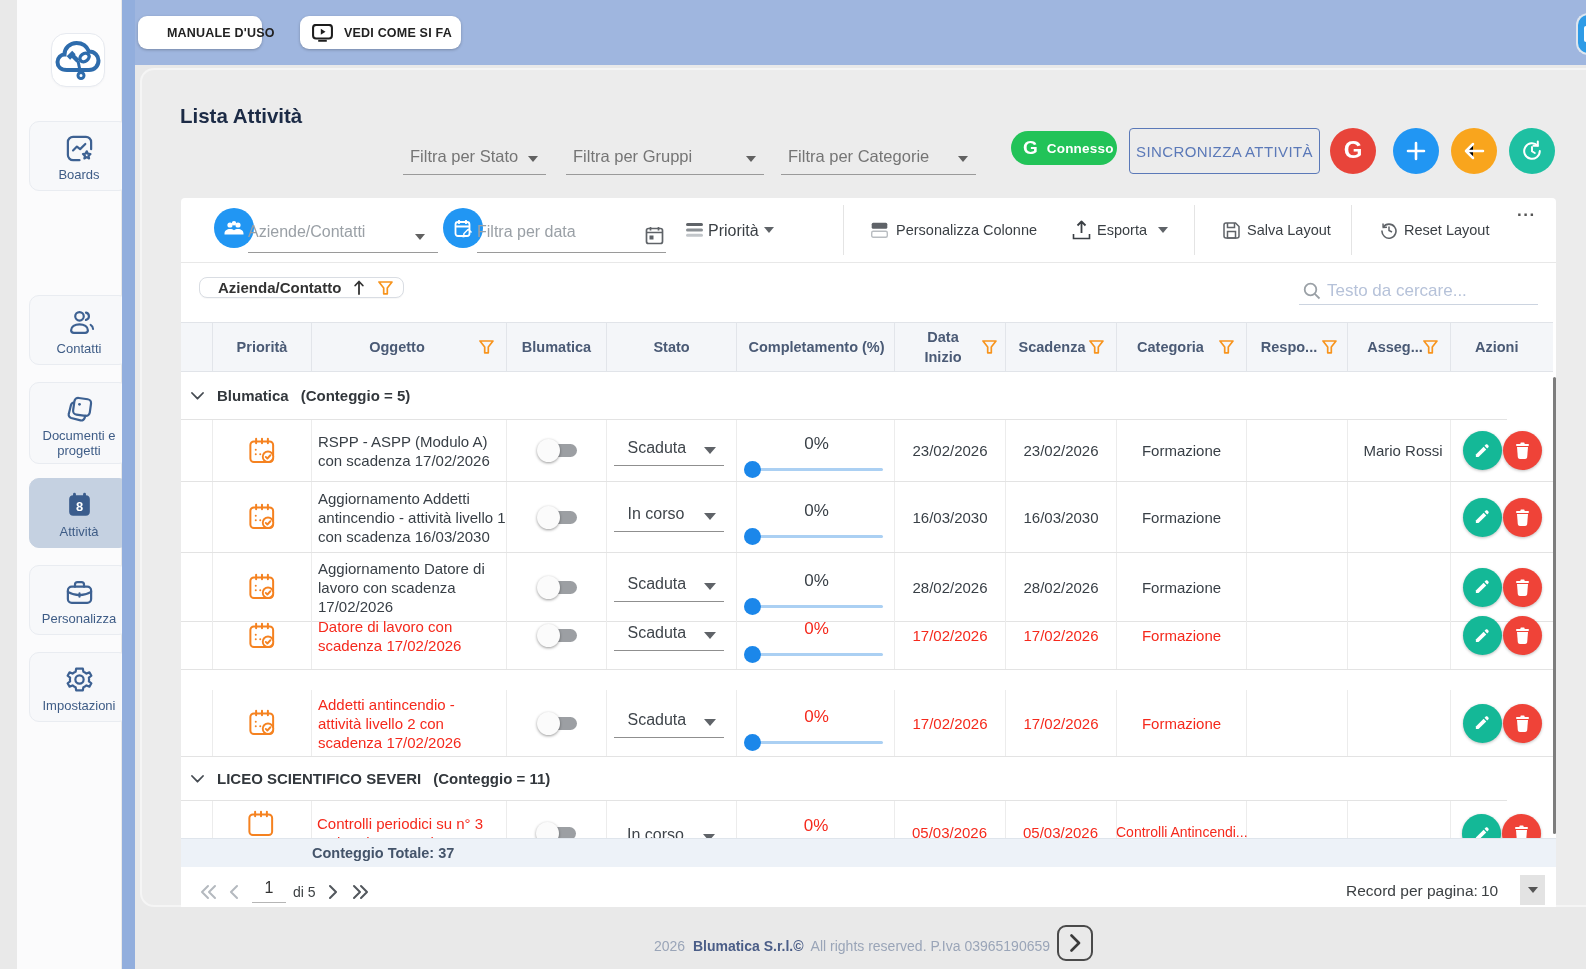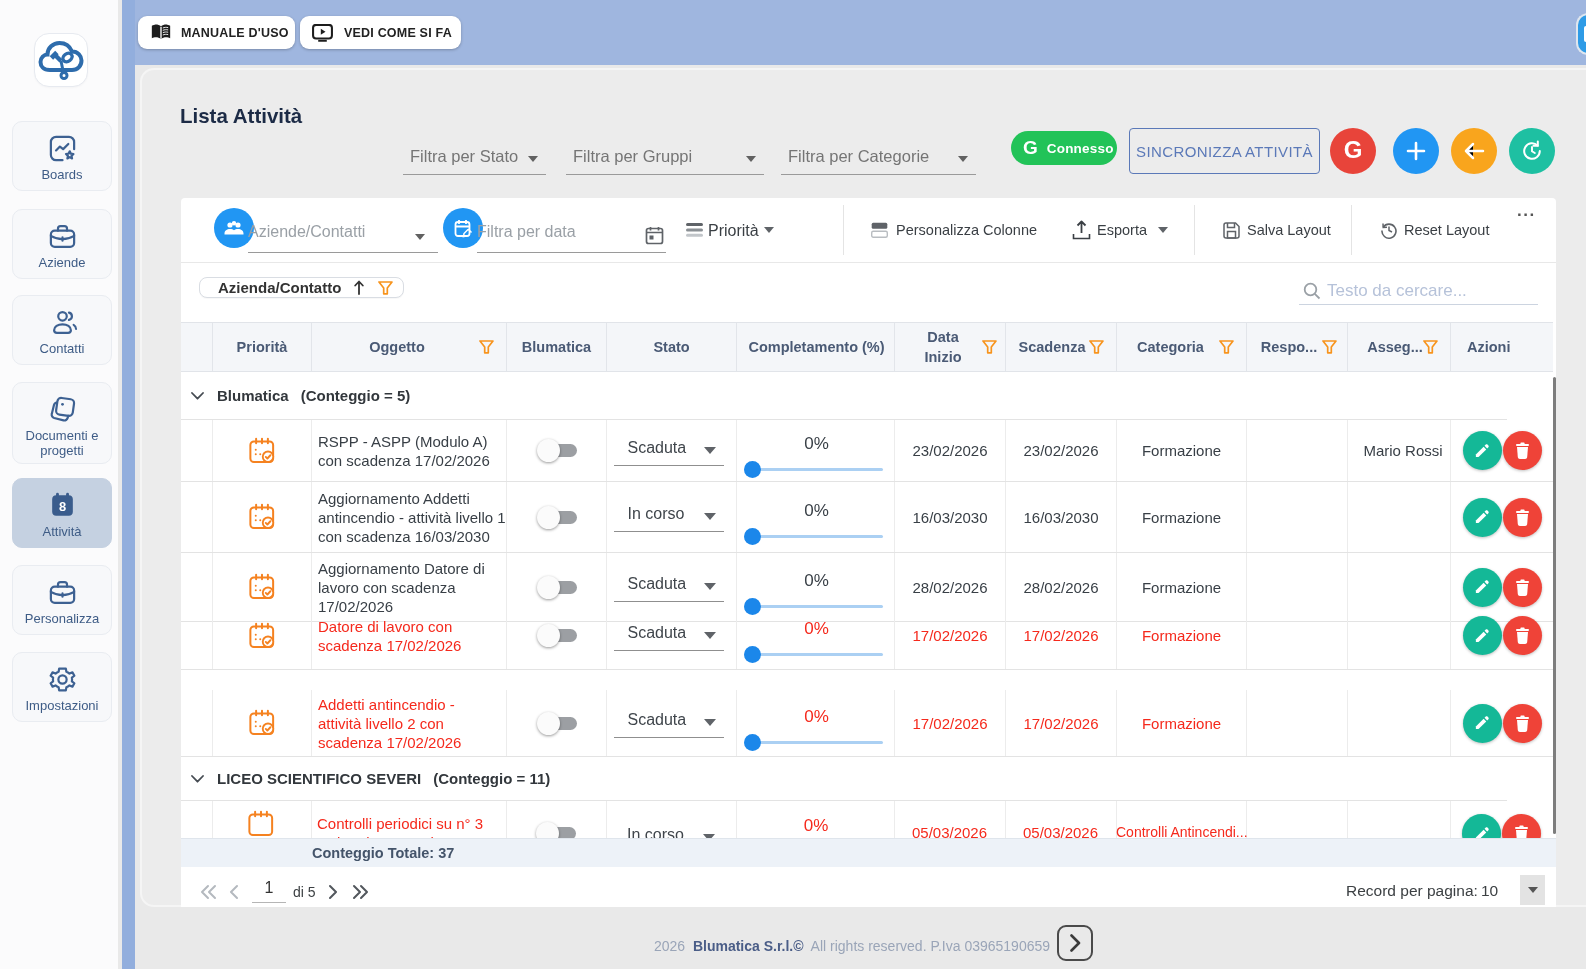--- a/index.html
+++ b/index.html
@@ -1,21 +1,21 @@
 <!DOCTYPE html>
 <html><head>
 <meta charset="utf-8">
 <style>
 * { margin:0; padding:0; box-sizing:border-box; }
 html,body { width:1586px; height:969px; overflow:hidden; }
 body { font-family:"Liberation Sans", sans-serif; position:relative; background:#e9e9e9; }
 .abs { position:absolute; }
 
 
-#sidebar { position:absolute; left:0; top:0; width:118px; height:969px; background:#fbfbfc; }
+#sidebar { position:absolute; left:17px; top:0; width:104px; height:969px; background:#fbfbfc; }
 #bluestrip { position:absolute; left:122px; top:0; width:13px; height:969px; background:#92aedd; }
 #logo { position:absolute; left:34px; top:33px; width:54px; height:54px; background:#fff; border:1px solid #e7eaf0; border-radius:15px; display:flex; align-items:center; justify-content:center; box-shadow:0 1px 2px rgba(0,0,0,0.03); }
 .navitem { position:absolute; left:12px; width:100px; height:70px; background:#f7f8fa; border:1px solid #e9ecf1; border-radius:10px; display:flex; flex-direction:column; align-items:center; }
 .navitem .nlabel { font-size:13px; color:#3e5c86; text-align:center; line-height:15px; }
 .navitem svg { margin-top:11px; margin-bottom:3px; }
 .navsel { background:#c5d1e1; border-color:#c5d1e1; }
 
 
 #topband { position:absolute; left:135px; top:0; width:1451px; height:65px; background:#9fb6df; }
 .topbtn { position:absolute; top:16px; height:33px; white-space:nowrap; background:#fff; border-radius:9px; box-shadow:0 1px 3px rgba(0,0,0,0.25); display:flex; align-items:center; font-size:12.5px; font-weight:bold; color:#222; letter-spacing:0.2px; }
@@ -106,29 +106,20 @@
     </svg>
   </div>
   <div class="navitem" style="top:121px;">
     <svg width="31" height="31" viewBox="0 0 24 24" fill="none" stroke="#3d6192" stroke-width="1.7" stroke-linecap="round" stroke-linejoin="round">
       <path d="M21 12.5 L21 7 C21 4.8 19.2 3 17 3 L7 3 C4.8 3 3 4.8 3 7 L3 17 C3 19.2 4.8 21 7 21 L12 21"></path>
       <path d="M7 13.5 L10 10.5 L12.5 12.5 L16.5 8.5"></path>
       <path d="M17.6 14.2 L18.5 16 L20.5 16.3 L19 17.7 L19.4 19.7 L17.6 18.7 L15.8 19.7 L16.2 17.7 L14.7 16.3 L16.7 16 Z"></path>
     </svg>
     <div class="nlabel">Boards</div>
   </div>
-  <div class="navitem" style="top:209px;">
-    <svg width="31" height="31" viewBox="0 0 24 24" fill="none" stroke="#3d6192" stroke-width="1.7" stroke-linecap="round" stroke-linejoin="round">
-      <rect x="3" y="7.5" width="18" height="12.5" rx="3"></rect>
-      <path d="M8.5 7.5 L8.5 6 C8.5 4.9 9.4 4 10.5 4 L13.5 4 C14.6 4 15.5 4.9 15.5 6 L15.5 7.5"></path>
-      <path d="M3 11.5 C6 13.3 9 14 12 14 C15 14 18 13.3 21 11.5"></path>
-      <path d="M12 12.7 L12 15.2"></path>
-    </svg>
-    <div class="nlabel">Aziende</div>
-  </div>
   <div class="navitem" style="top:295px;">
     <svg width="31" height="31" viewBox="0 0 24 24" fill="none" stroke="#3d6192" stroke-width="1.7" stroke-linecap="round" stroke-linejoin="round">
       <circle cx="12" cy="7.2" r="3.3"></circle>
       <path d="M17 4.4 C18.3 4.7 19.3 5.9 19.3 7.2 C19.3 8.5 18.3 9.7 17 10"></path>
       <path d="M5.5 18 C5.5 15.2 8.4 13.4 12 13.4 C15.6 13.4 18.5 15.2 18.5 18 C18.5 19.3 17.5 20 16.3 20 L7.7 20 C6.5 20 5.5 19.3 5.5 18 Z"></path>
       <path d="M20.6 13.8 C21.8 14.5 22.5 15.6 22.5 17" stroke-width="1.6"></path>
     </svg>
     <div class="nlabel">Contatti</div>
   </div>
   <div class="navitem" style="top:382px; height:82px;">
@@ -160,21 +151,21 @@
   <div class="navitem" style="top:652px;">
     <svg width="31" height="31" viewBox="0 0 24 24" fill="none" stroke="#3d6192" stroke-width="1.7" stroke-linecap="round" stroke-linejoin="round">
       <circle cx="12" cy="12" r="3.2"></circle>
       <path d="M19.4 12 C19.4 11.5 19.35 11 19.25 10.6 L21.2 9.1 L19.7 6.5 L17.4 7.4 C16.7 6.8 15.9 6.3 15 6 L14.6 3.6 L9.4 3.6 L9 6 C8.1 6.3 7.3 6.8 6.6 7.4 L4.3 6.5 L2.8 9.1 L4.75 10.6 C4.65 11 4.6 11.5 4.6 12 C4.6 12.5 4.65 13 4.75 13.4 L2.8 14.9 L4.3 17.5 L6.6 16.6 C7.3 17.2 8.1 17.7 9 18 L9.4 20.4 L14.6 20.4 L15 18 C15.9 17.7 16.7 17.2 17.4 16.6 L19.7 17.5 L21.2 14.9 L19.25 13.4 C19.35 13 19.4 12.5 19.4 12 Z"></path>
     </svg>
     <div class="nlabel">Impostazioni</div>
   </div>
 </div>
 <div id="bluestrip"></div>
 <div id="topband">
-  <div class="topbtn" style="left:3px; width:157px; padding-left:13px;">
+  <div class="topbtn" style="left:3px; width:124px; padding-left:19px;">
     <svg width="20" height="17" viewBox="0 0 24 20" style="margin-right:10px;">
       <path d="M12 2.5 C10 0.8 7 0.3 4.5 0.6 C3 0.8 1.5 1.3 1 1.8 L1 17 C1.5 16.5 3 16 4.5 15.8 C7 15.5 10 16 12 17.7 C14 16 17 15.5 19.5 15.8 C21 16 22.5 16.5 23 17 L23 1.8 C22.5 1.3 21 0.8 19.5 0.6 C17 0.3 14 0.8 12 2.5 Z" fill="#1d1d1d"></path>
       <path d="M12 3 L12 17.5" stroke="#fff" stroke-width="1.6"></path>
       <g stroke="#fff" stroke-width="1.1">
         <path d="M14.2 4.6 C16 3.8 18.5 3.6 20.6 4.1"></path>
         <path d="M14.2 7.4 C16 6.6 18.5 6.4 20.6 6.9"></path>
         <path d="M14.2 10.2 C16 9.4 18.5 9.2 20.6 9.7"></path>
         <path d="M14.2 13 C16 12.2 18.5 12 20.6 12.5"></path>
       </g>
     </svg>
@@ -357,21 +348,21 @@
         <svg width="15" height="14" viewBox="0 0 15 14" fill="none" stroke="#f7941d" stroke-width="1.7" stroke-linejoin="round" style="position:absolute; right:10px;">
           <path d="M1 1 L14 1 L9.3 7 L9.3 12.8 L5.7 12.8 L5.7 7 Z"></path>
         </svg>
       </div>
     <div class="hcell c10">
         <span style="margin-right:16px;">Asseg...</span>
         <svg width="15" height="14" viewBox="0 0 15 14" fill="none" stroke="#f7941d" stroke-width="1.7" stroke-linejoin="round" style="position:absolute; right:12px;">
           <path d="M1 1 L14 1 L9.3 7 L9.3 12.8 L5.7 12.8 L5.7 7 Z"></path>
         </svg>
       </div>
-    <div class="hcell c11" style="justify-content:flex-start; padding-left:16px;">Azioni</div>
+    <div class="hcell c11" style="justify-content:flex-start; padding-left:24px;">Azioni</div>
   </div>
 
   <div class="grouprow" style="top:174px; height:48px; border-bottom:1px solid #e3e3e3;">
     <svg style="margin-left:10px;" width="13" height="8" viewBox="0 0 13 8" fill="none" stroke="#454b52" stroke-width="1.8" stroke-linecap="round" stroke-linejoin="round">
         <path d="M1 1 L6.5 6.7 L12 1"></path>
       </svg>
     <span style="margin-left:13px;">Blumatica</span>
       <span style="margin-left:12px;">(Conteggio = 5)</span>
   </div>
 

